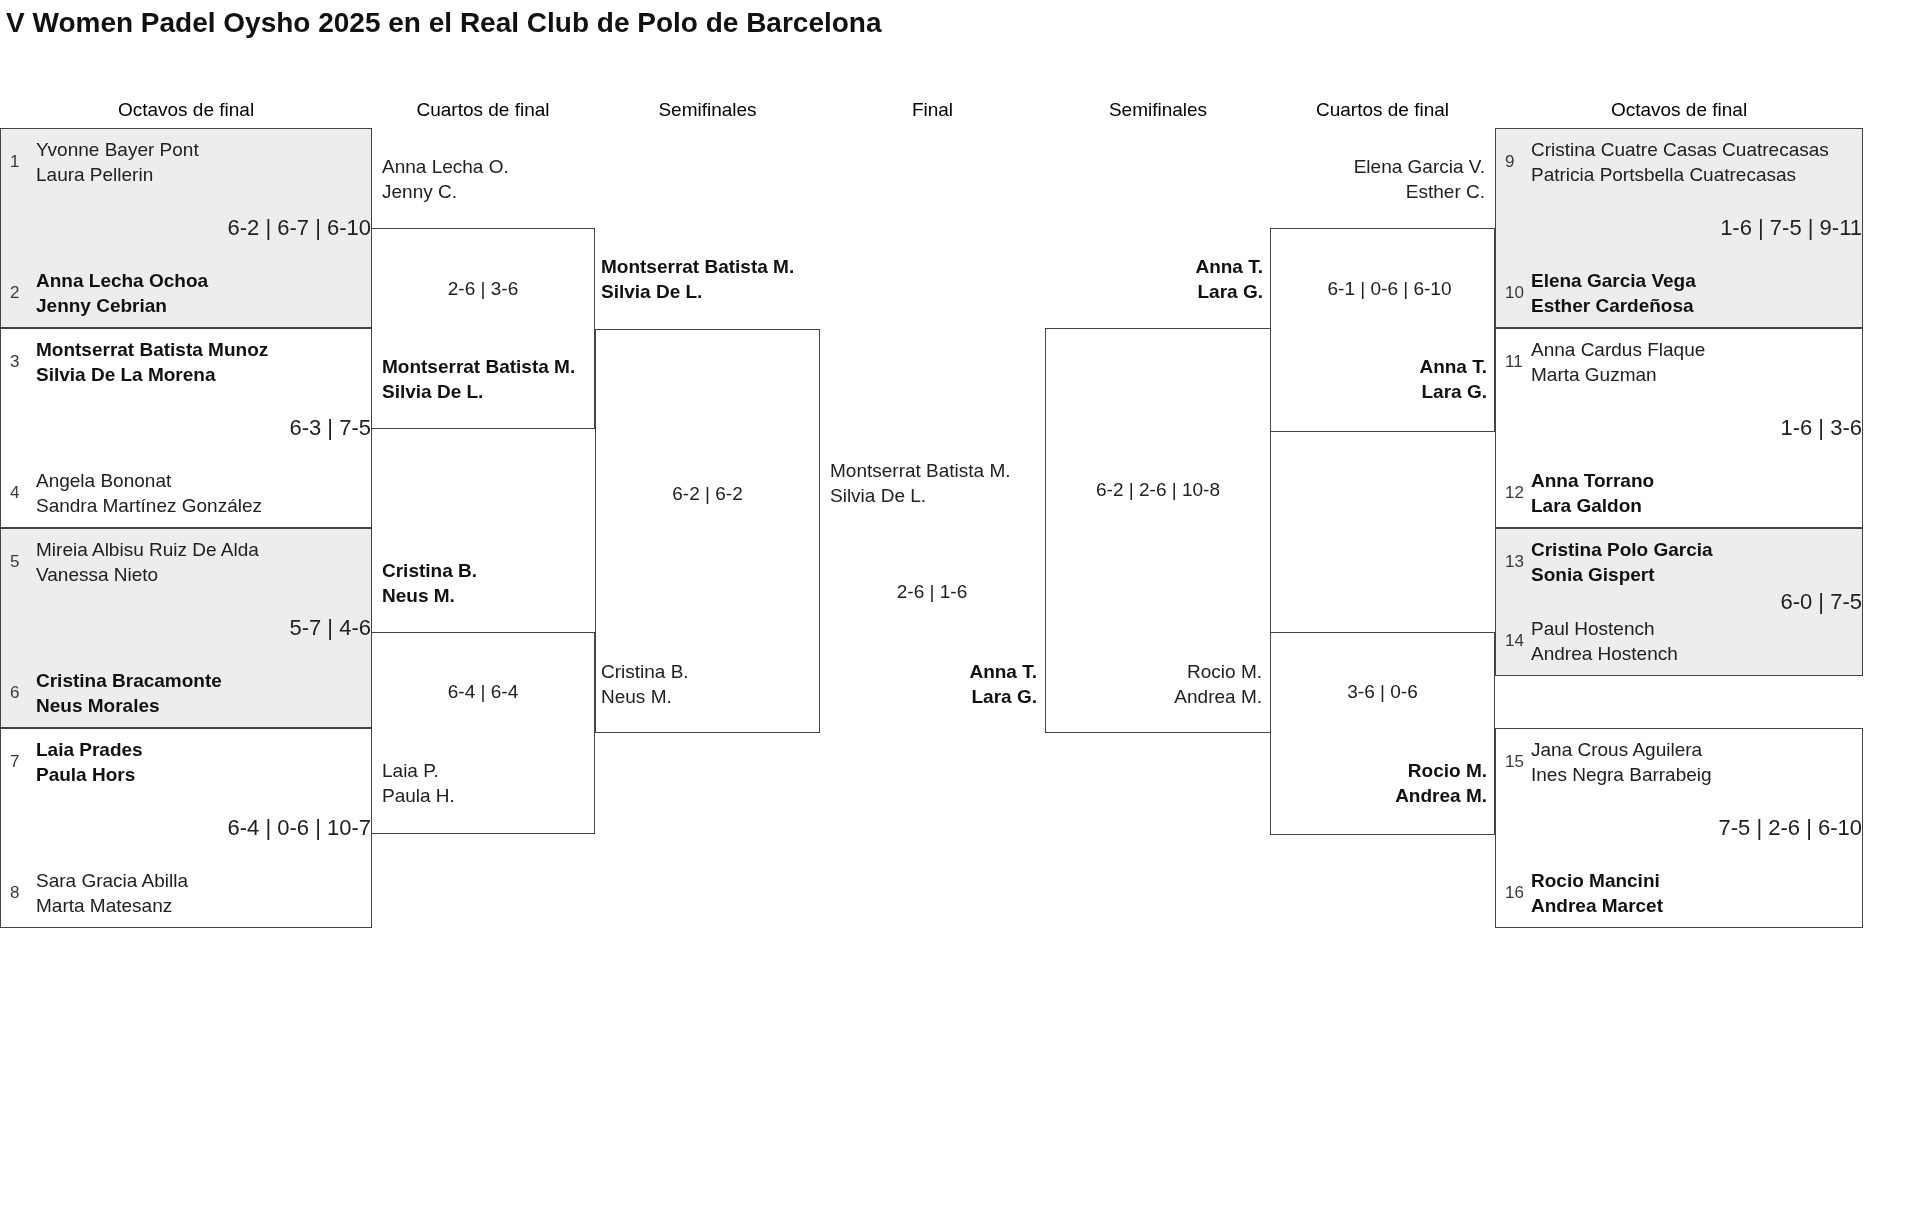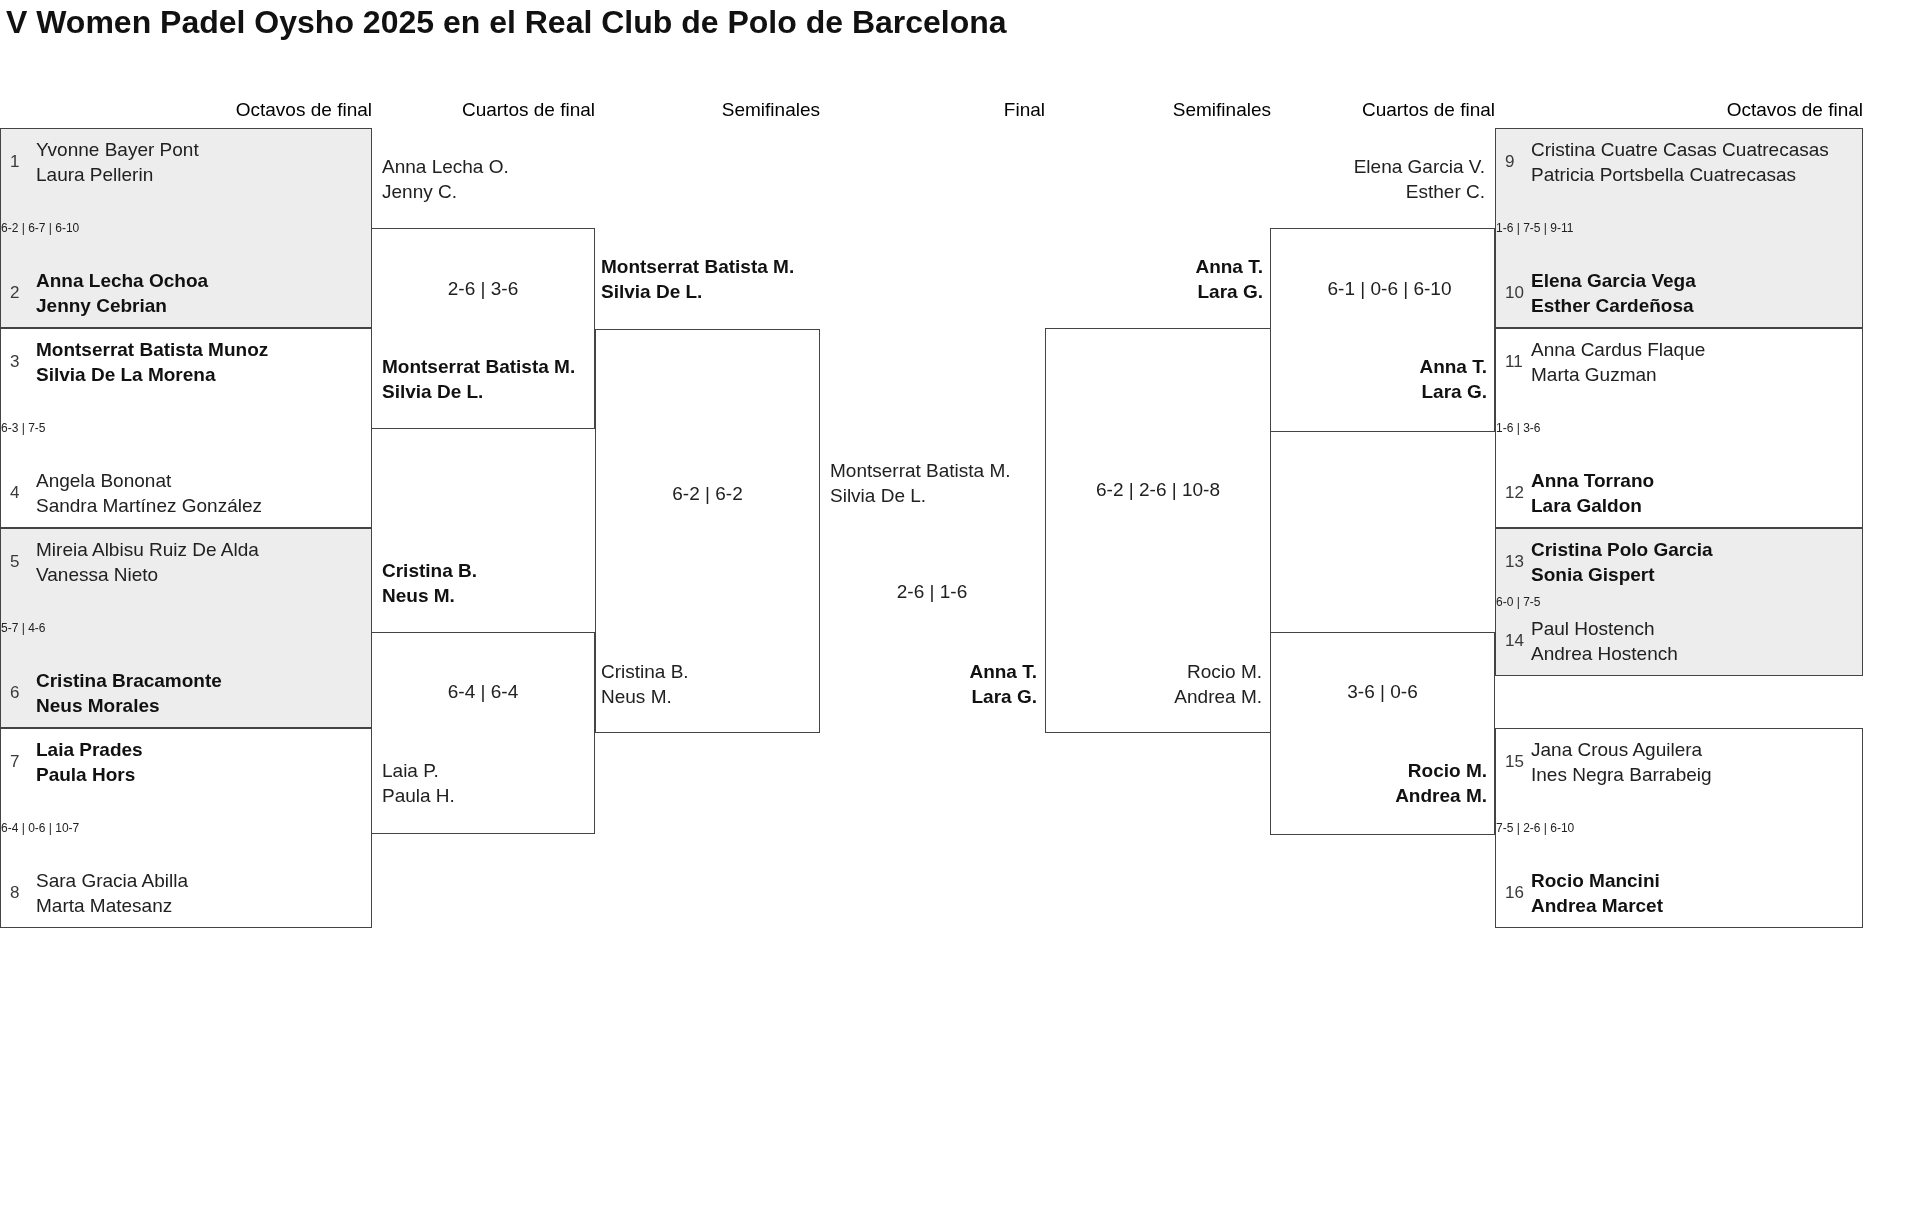--- a/index.html
+++ b/index.html
@@ -1,35 +1,35 @@
 <!DOCTYPE html>
 <html><head>
 <meta charset="utf-8">
 <style>
   html,body{margin:0;padding:0;background:#fff;}
   body{font-family:"Liberation Sans",sans-serif;color:#212121;}
   #stage{position:relative;width:1920px;height:1232px;background:#fff;overflow:hidden;}
 
-  .title{position:absolute;left:6px;top:4px;font-size:32px;line-height:37px;font-weight:bold;color:#111;}
-
-  .colhead{position:absolute;top:99px;font-size:19px;line-height:22px;text-align:right;color:#000;}
+  .title{position:absolute;left:6px;top:4px;font-size:28px;line-height:37px;font-weight:bold;color:#111;}
+
+  .colhead{position:absolute;top:99px;font-size:19px;line-height:22px;text-align:center;color:#000;}
 
   .box{position:absolute;border:1px solid #444;box-sizing:border-box;background:transparent;}
   .obox{background:#fff;}
   .obox.gray{background:#ededed;}
 
   .team{position:absolute;left:0;right:0;display:flex;align-items:center;}
   .team.t-top{top:8px;}
   .team.t-bot{bottom:9px;}
   .seed{flex:0 0 26px;padding-left:9px;font-size:17px;color:#3a3a3a;}
   .names{display:flex;flex-direction:column;}
   .nline{font-size:19px;line-height:25px;white-space:nowrap;}
   .b .nline{font-weight:bold;color:#111;}
 
-  .score{position:absolute;left:0;right:0;top:50%;transform:translateY(-50%);text-align:left;font-size:12px;color:#212121;}
+  .score{position:absolute;left:0;right:0;top:50%;transform:translateY(-50%);text-align:right;font-size:22px;color:#212121;}
 
   .lbl{position:absolute;font-size:19px;line-height:25px;}
   .lbl .nline{white-space:nowrap;}
   .lbl.r{text-align:right;}
   .lbl.b .nline{font-weight:bold;color:#111;}
   .score-lbl{position:absolute;text-align:center;font-size:19px;line-height:25px;color:#212121;margin-top:8px;}
 
   .logo{position:absolute;left:1690px;top:6px;width:226px;height:72px;}
   .dot{position:absolute;border-radius:50%;}
   .dot-blue-sm{left:13px;top:5px;width:12px;height:12px;background:#29a8e0;}

